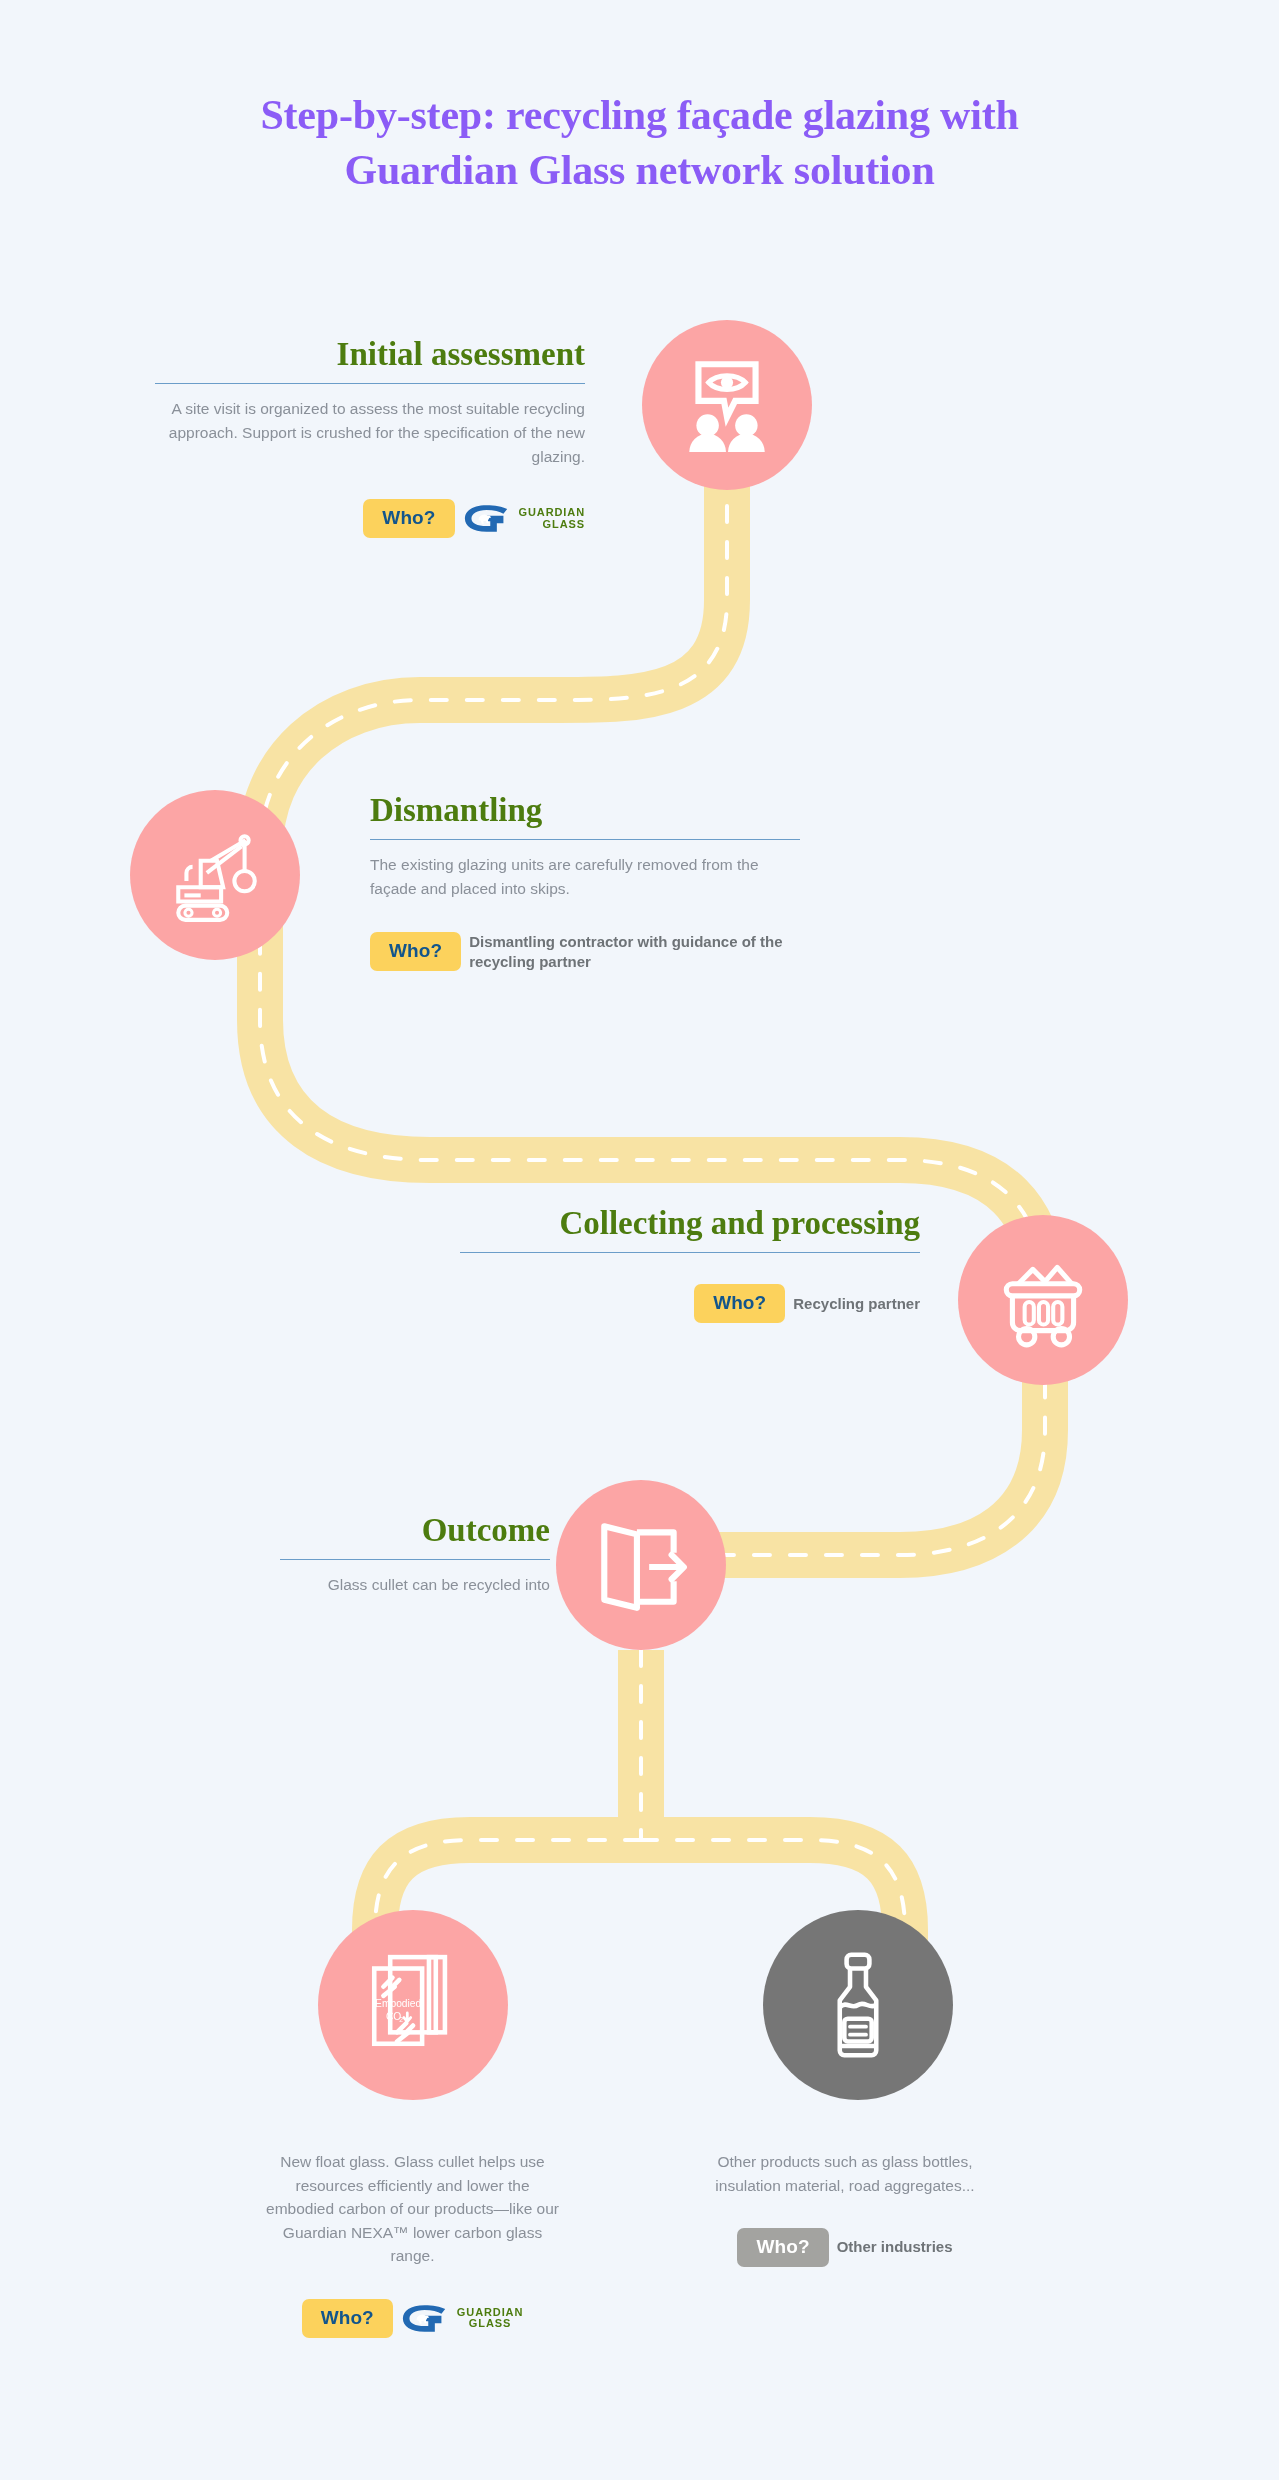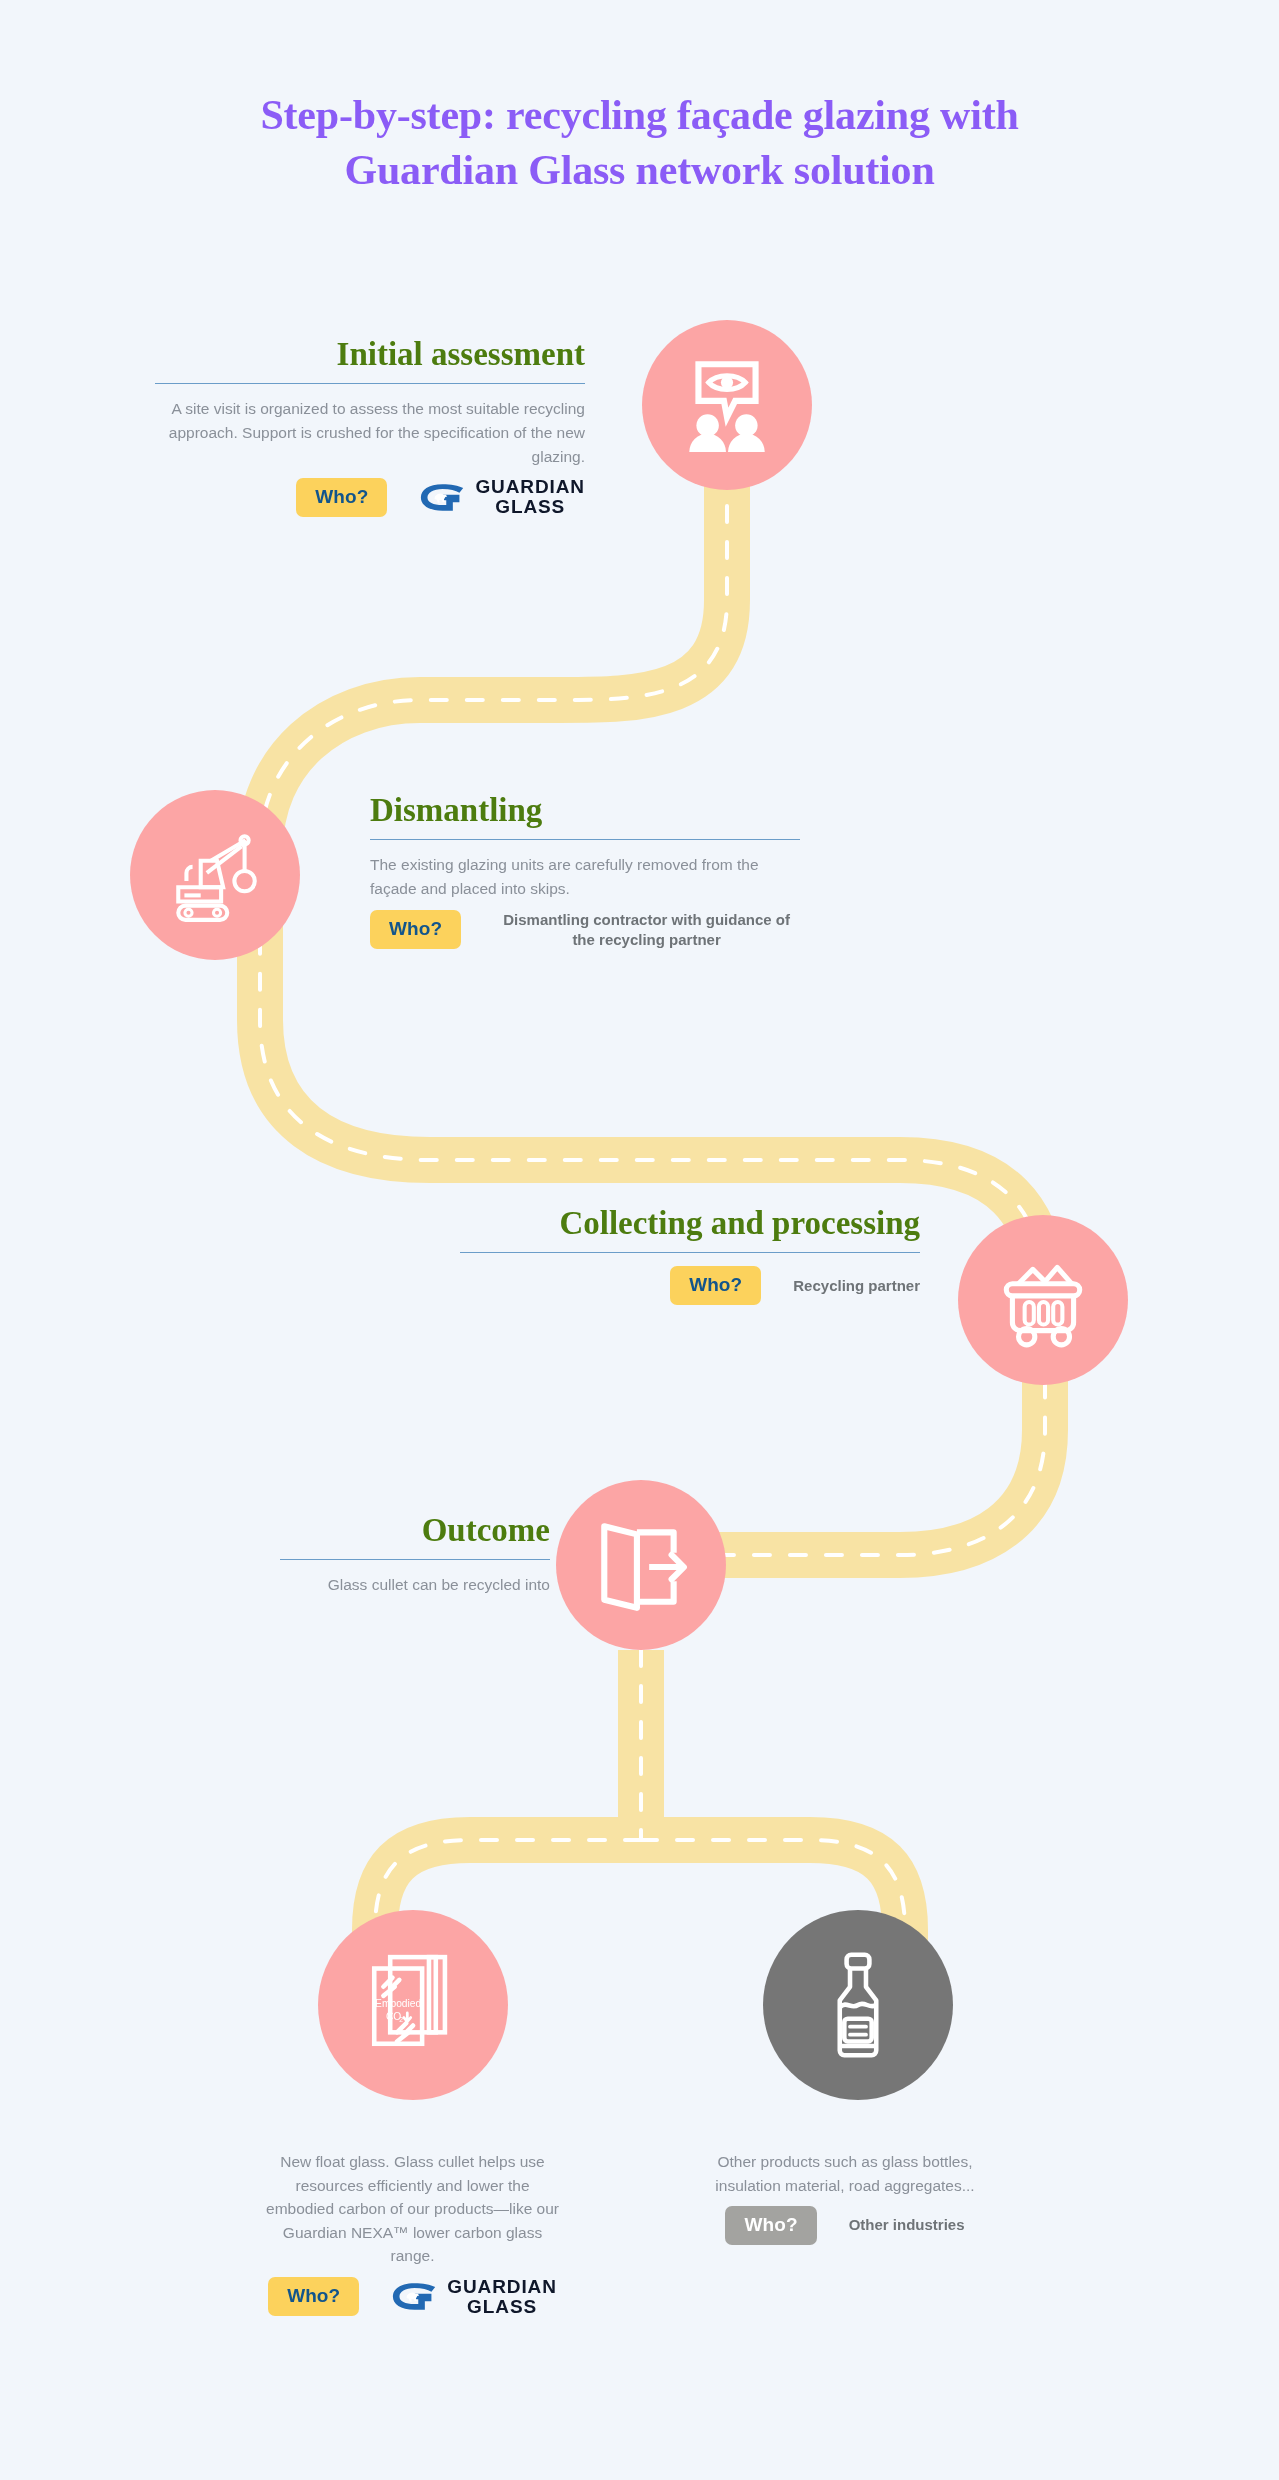--- a/index.html
+++ b/index.html
@@ -24,33 +24,33 @@
   .node.blue { background:#fca5a5; }
   .node.gray { background:#767676; }
 
   .block { position:absolute; z-index:4; }
   .head {
     font-family:Liberation Serif, serif; font-weight:bold;
     font-size:33px; color:#4d7c0f; line-height:1.15;
   }
   .rule { height:1.5px; background:#3E7FB8; opacity:.75; margin:9px 0 13px 0; }
   .body-txt { font-size:15.5px; line-height:1.52; color:#8A9099; }
-  .who-row { display:flex; align-items:center; margin-top:9px; gap:32px;text-align:center; }
+  .who-row { display:flex; align-items:center; margin-top:31px; gap:8px; }
   .who-row.right { justify-content:flex-end; }
   .who-badge {
     background:#FCD25C; color:#12558C; font-weight:bold; font-size:19px;
     padding:8px 19px 9px 19px; border-radius:7px; letter-spacing:.1px;
     white-space:nowrap;
   }
   .who-badge.grey { background:#A3A3A0; color:#ffffff; }
   .who-label { font-size:15px; font-weight:bold; color:#6E7377; line-height:1.35; }
 
   .logo { display:flex; align-items:center; gap:9px; }
   .logo .mark { width:47px; height:29px; flex:0 0 auto; }
-  .logo .words { font-size:19px; font-weight:normal; color:#0f172a;
+  .logo .words { font-size:11px; font-weight:normal; color:#4d7c0f;
                  line-height:1.05; letter-spacing:.9px; }
   .logo .words b { display:block; }
 
   .ta-r { text-align:right; }
   .ta-l { text-align:left; }
   .ta-c { text-align:center; }
 
   .icn { width:60%; height:60%; }
 </style>
 </head>

